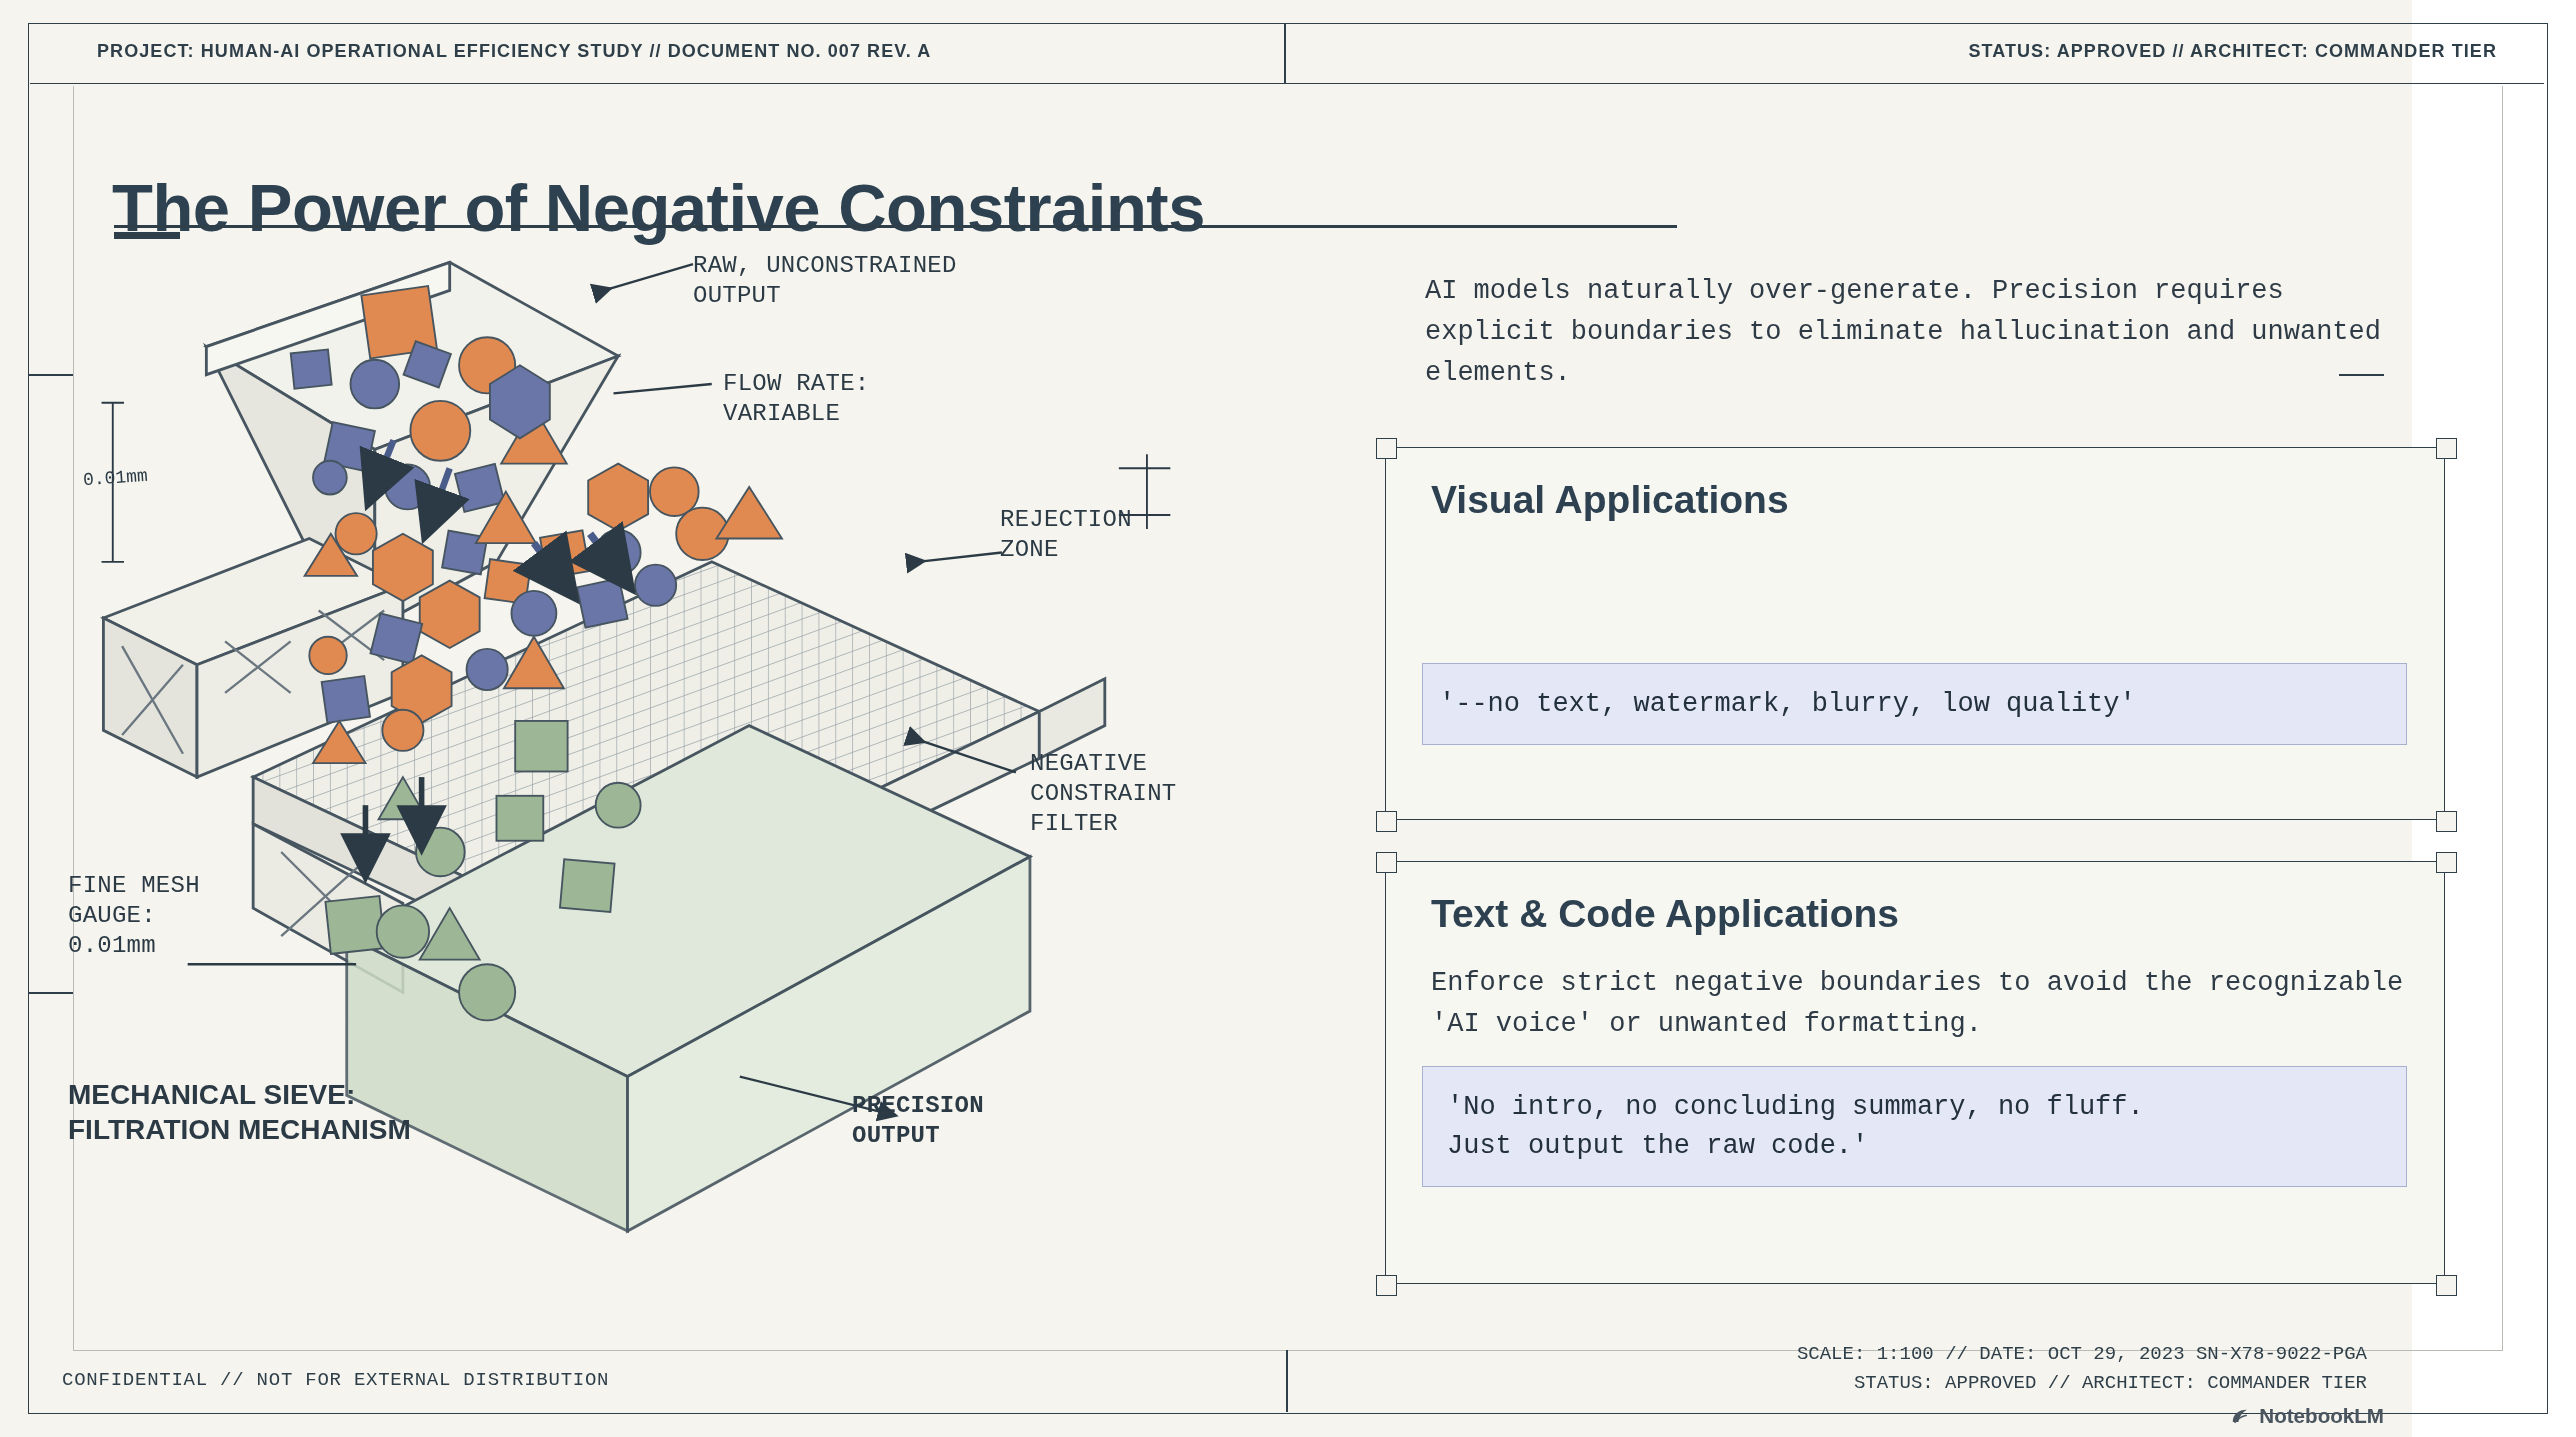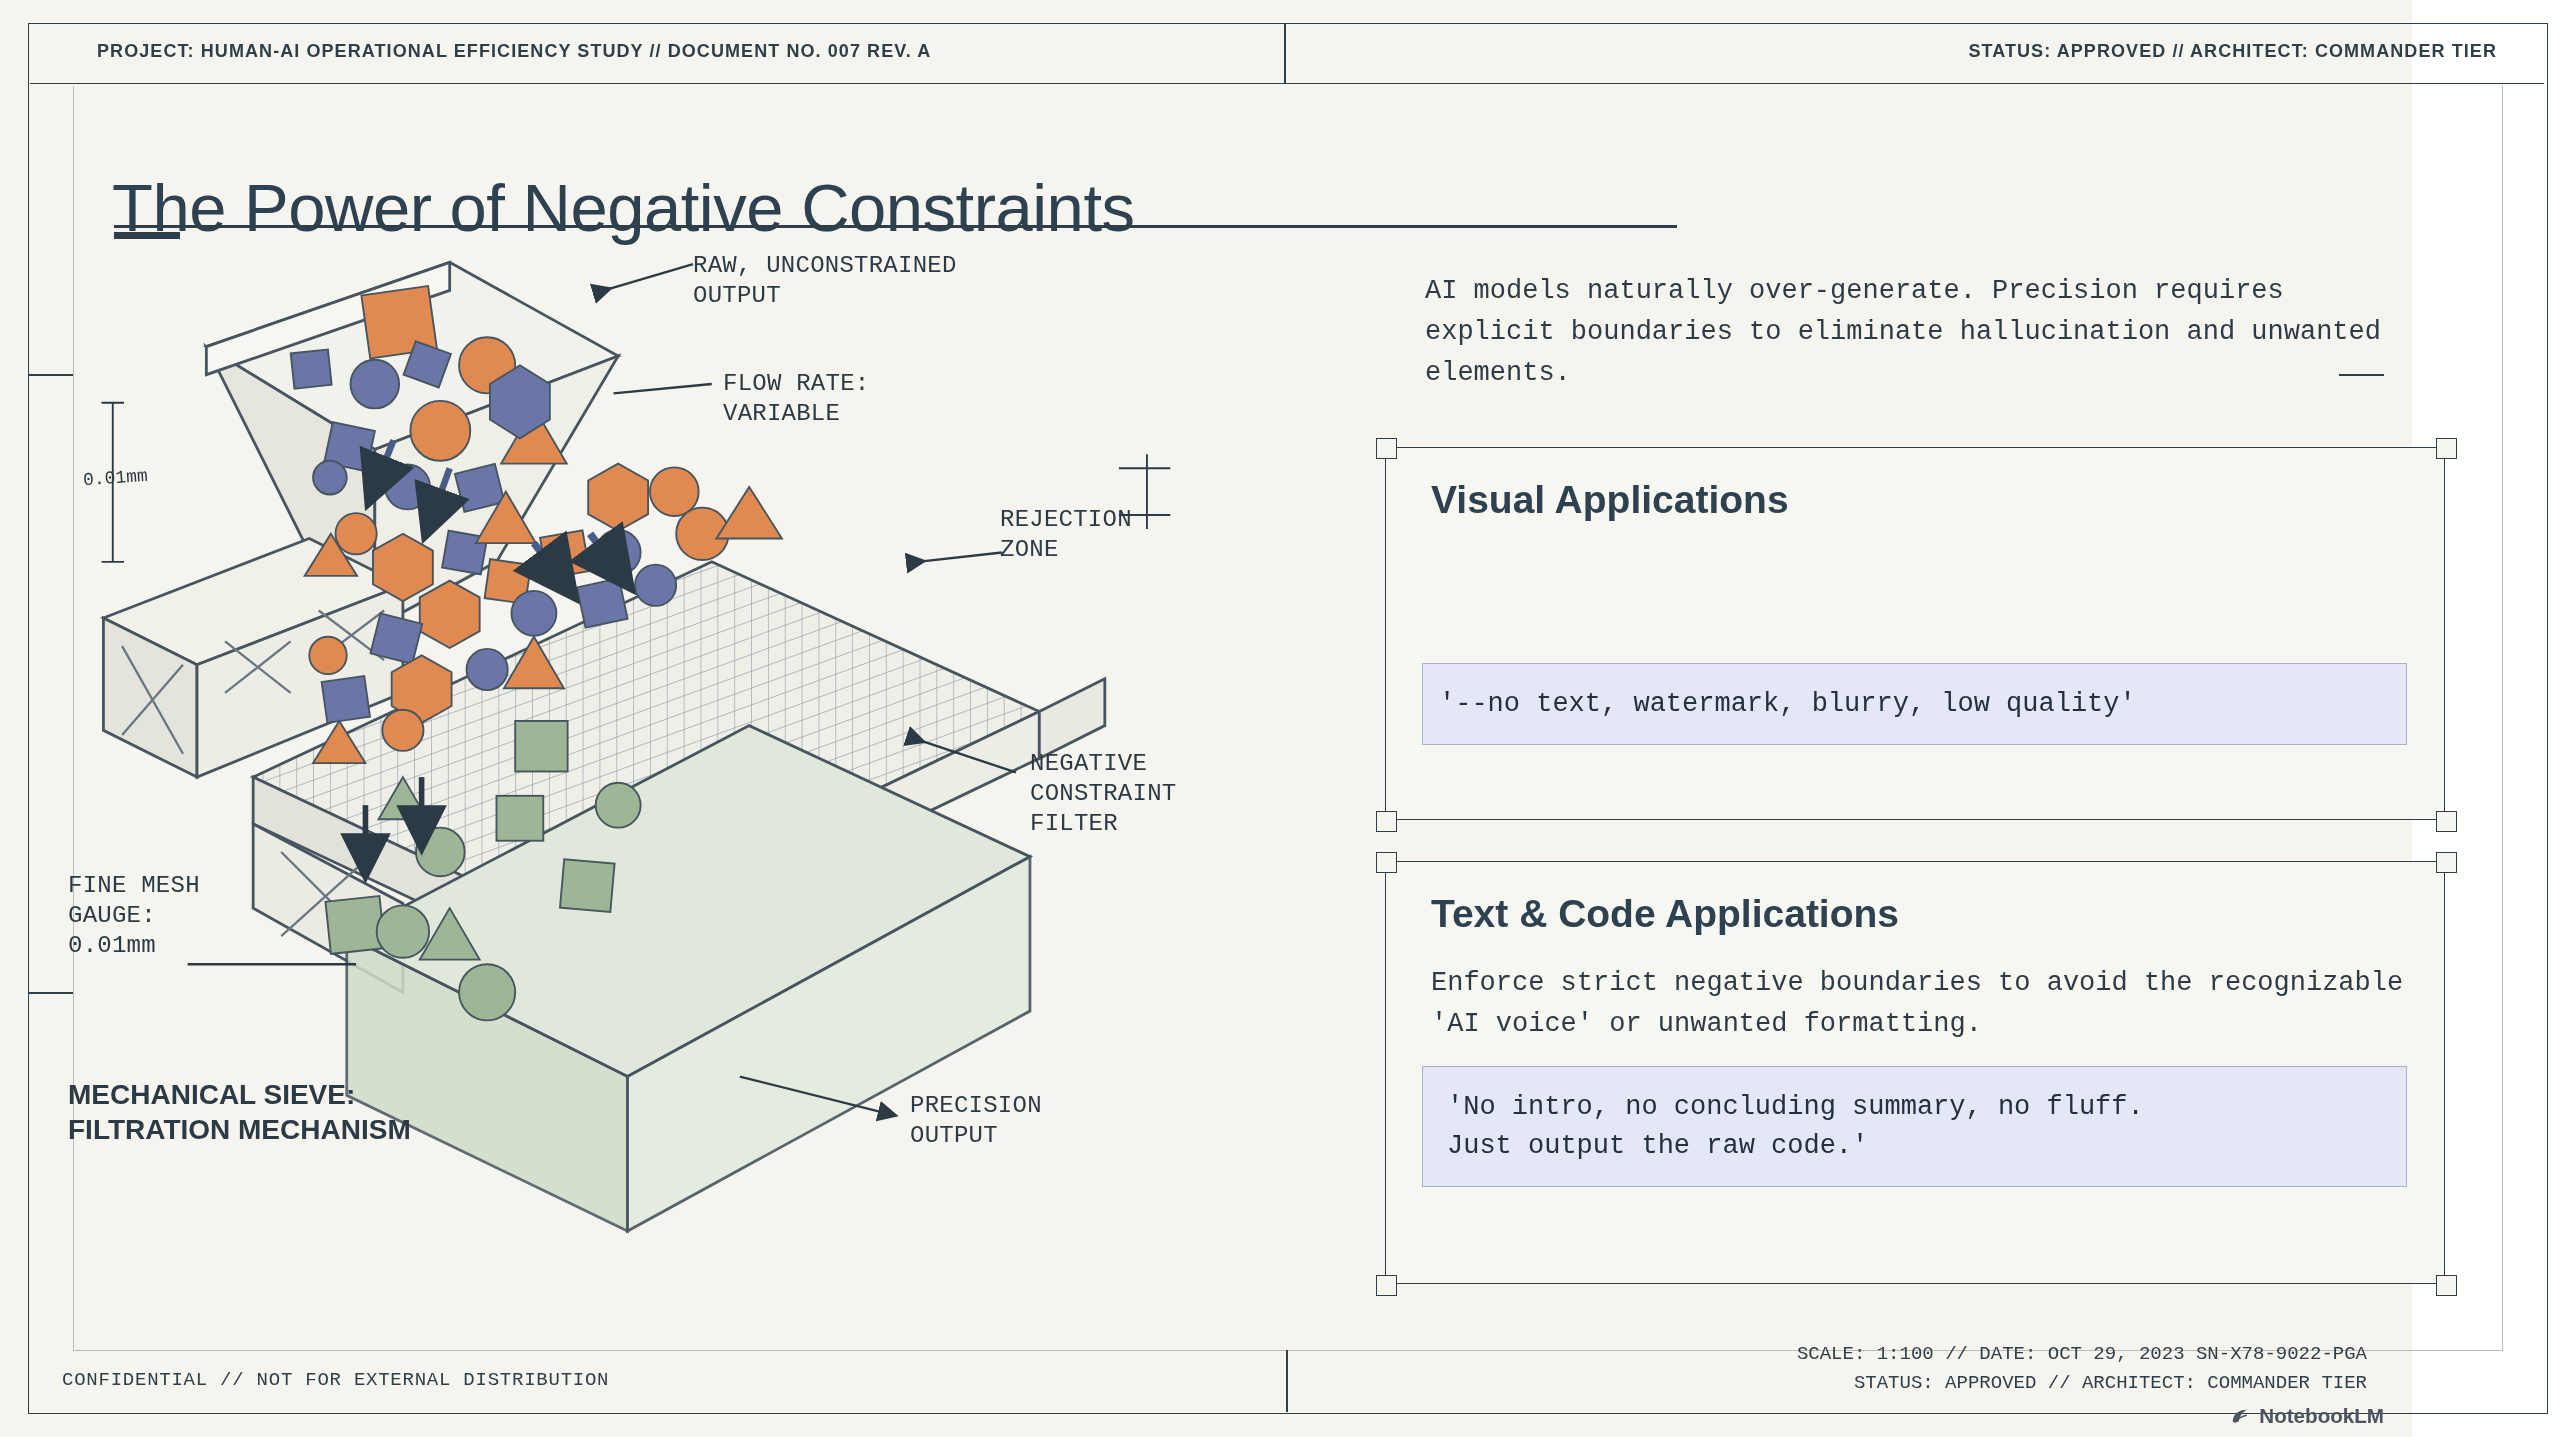--- a/index.html
+++ b/index.html
@@ -62,21 +62,21 @@
     position: absolute;
     left: 1284px; top: 24px;
     width: 1.9px; height: 60px;
     background: #2f3f4a;
   }
   
   .title {
     position: absolute;
     left: 112px; top: 124px;
     font-size: 67px;
-    font-weight: 400;
+    font-weight: 700;
     color: #2e4150;
     letter-spacing: -0.5px;
   }
   .title-rule {
     position: absolute;
     left: 114px; top: 225px;
     width: 1563px; height: 2.8px;
     background: #2f3f4a;
   }
   .title-rule2 {
@@ -366,21 +366,21 @@
     
     <div class="ann" style="left:599px; top:-1.9px;">RAW, UNCONSTRAINED
 OUTPUT</div>
     <div class="ann" style="left:629px; top:116px;">FLOW RATE:
 VARIABLE</div>
     <div class="ann" style="left:906px; top:208px;margin-top:44px;">REJECTION
 ZONE</div>
     <div class="ann" style="left:936px; top:496px;">NEGATIVE
 CONSTRAINT
 FILTER</div>
-    <div class="ann" style="left:816px; top:838px;">PRECISION
+    <div class="ann" style="left:758px; top:838px;font-weight:bold;">PRECISION
 OUTPUT</div>
     <div class="ann" style="left:-26px; top:618px;">FINE MESH
 GAUGE:
 0.01mm</div>
     <div class="ann-small" style="left:-11.2px; top:215px; transform: rotate(-4deg);">0.01mm</div>
     <div class="caption" style="left:-26px; top:824px;">MECHANICAL SIEVE:
 FILTRATION MECHANISM</div>
   </div>
 
   <div class="intro">AI models naturally over-generate. Precision requires explicit boundaries to eliminate hallucination and unwanted elements.</div>

